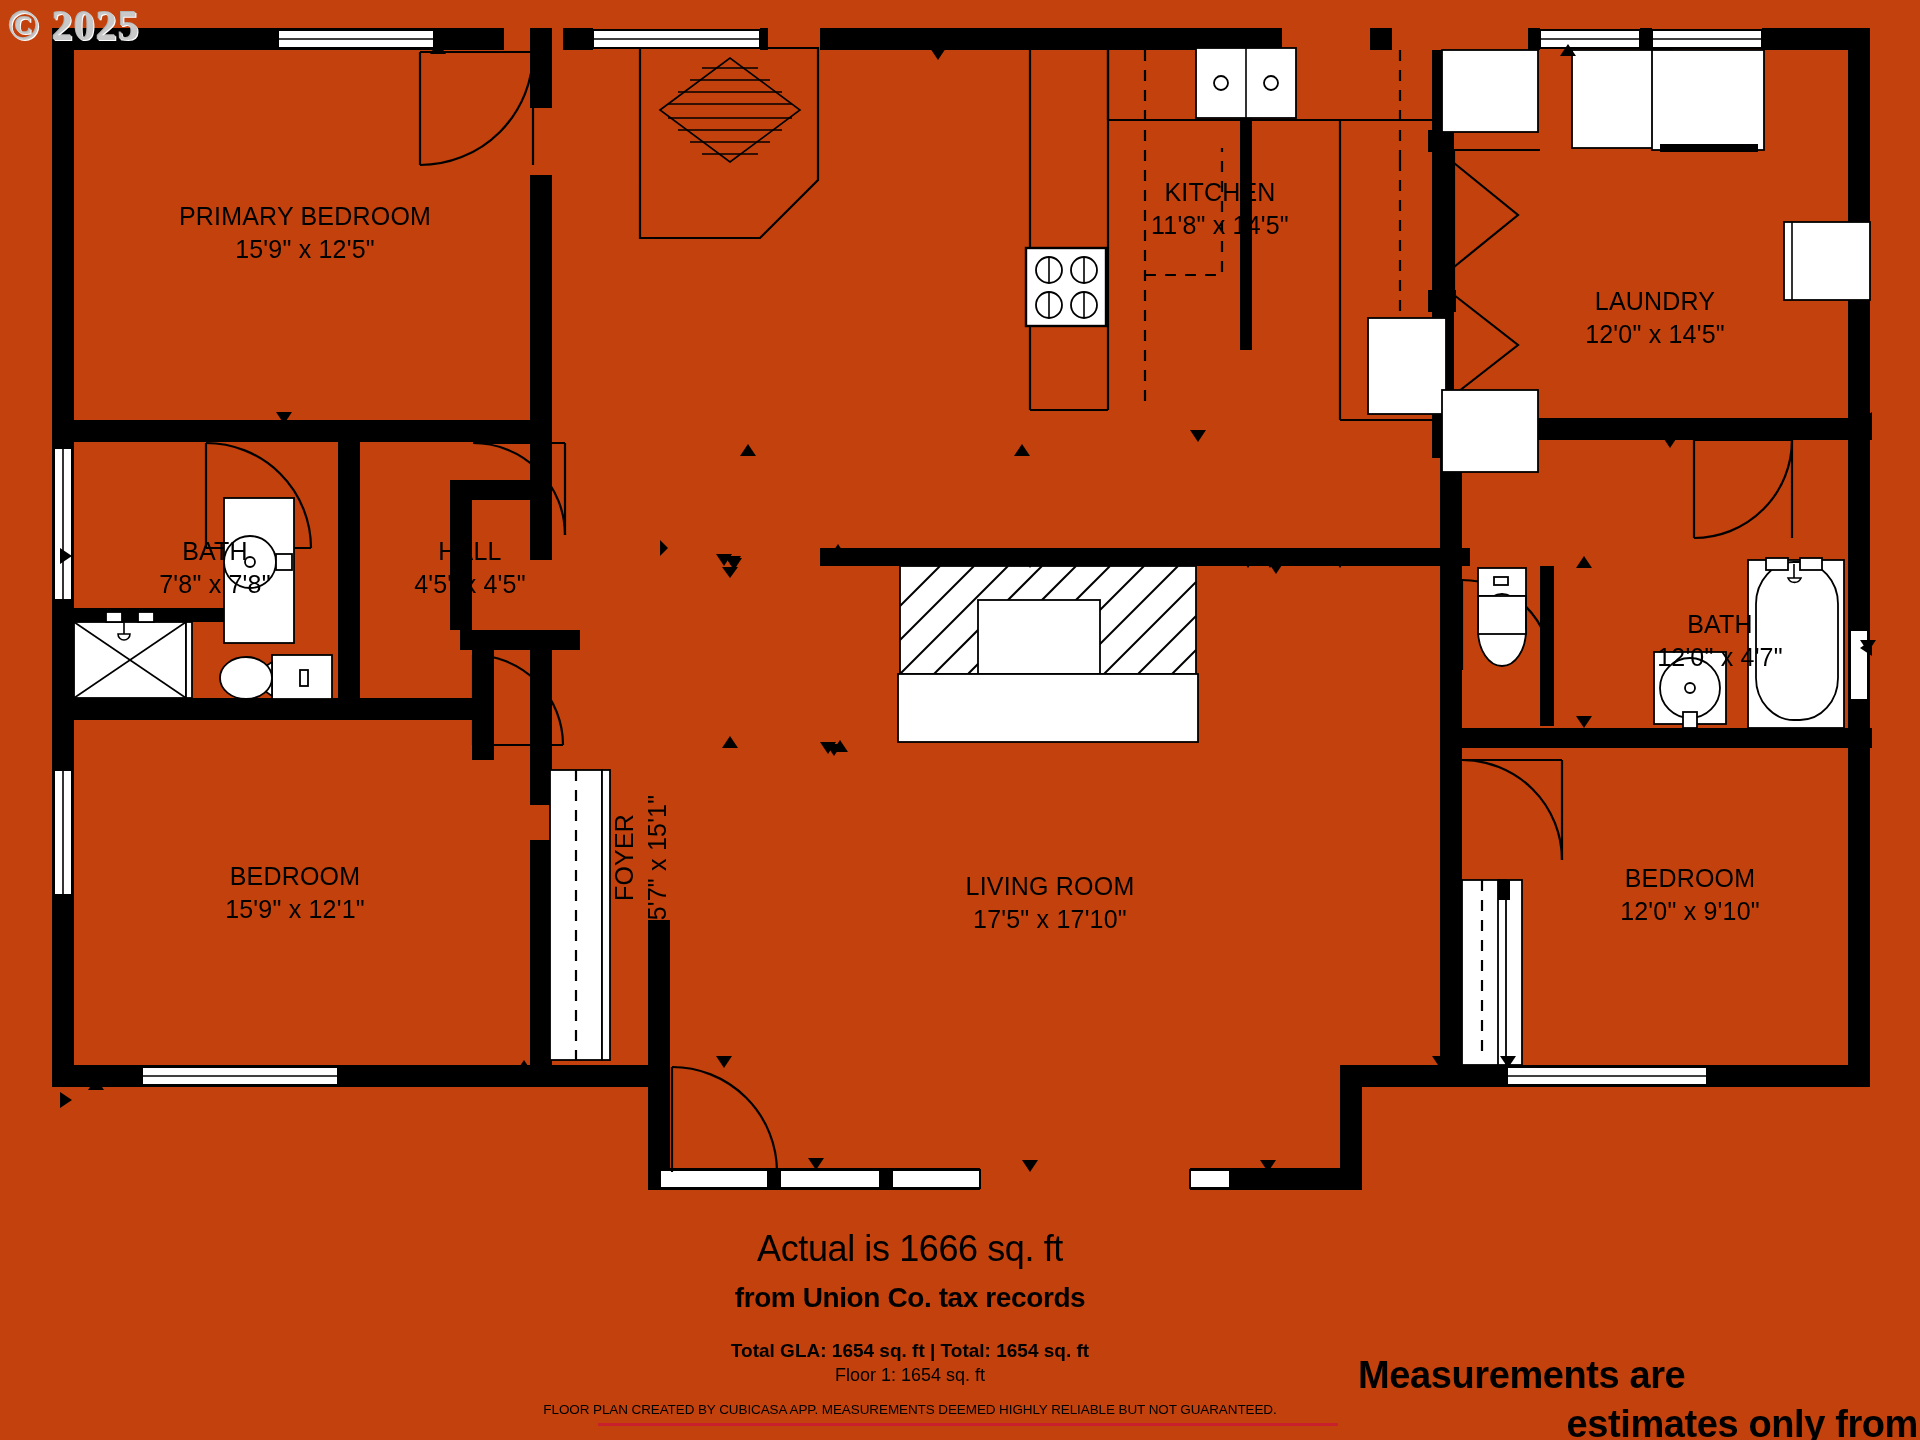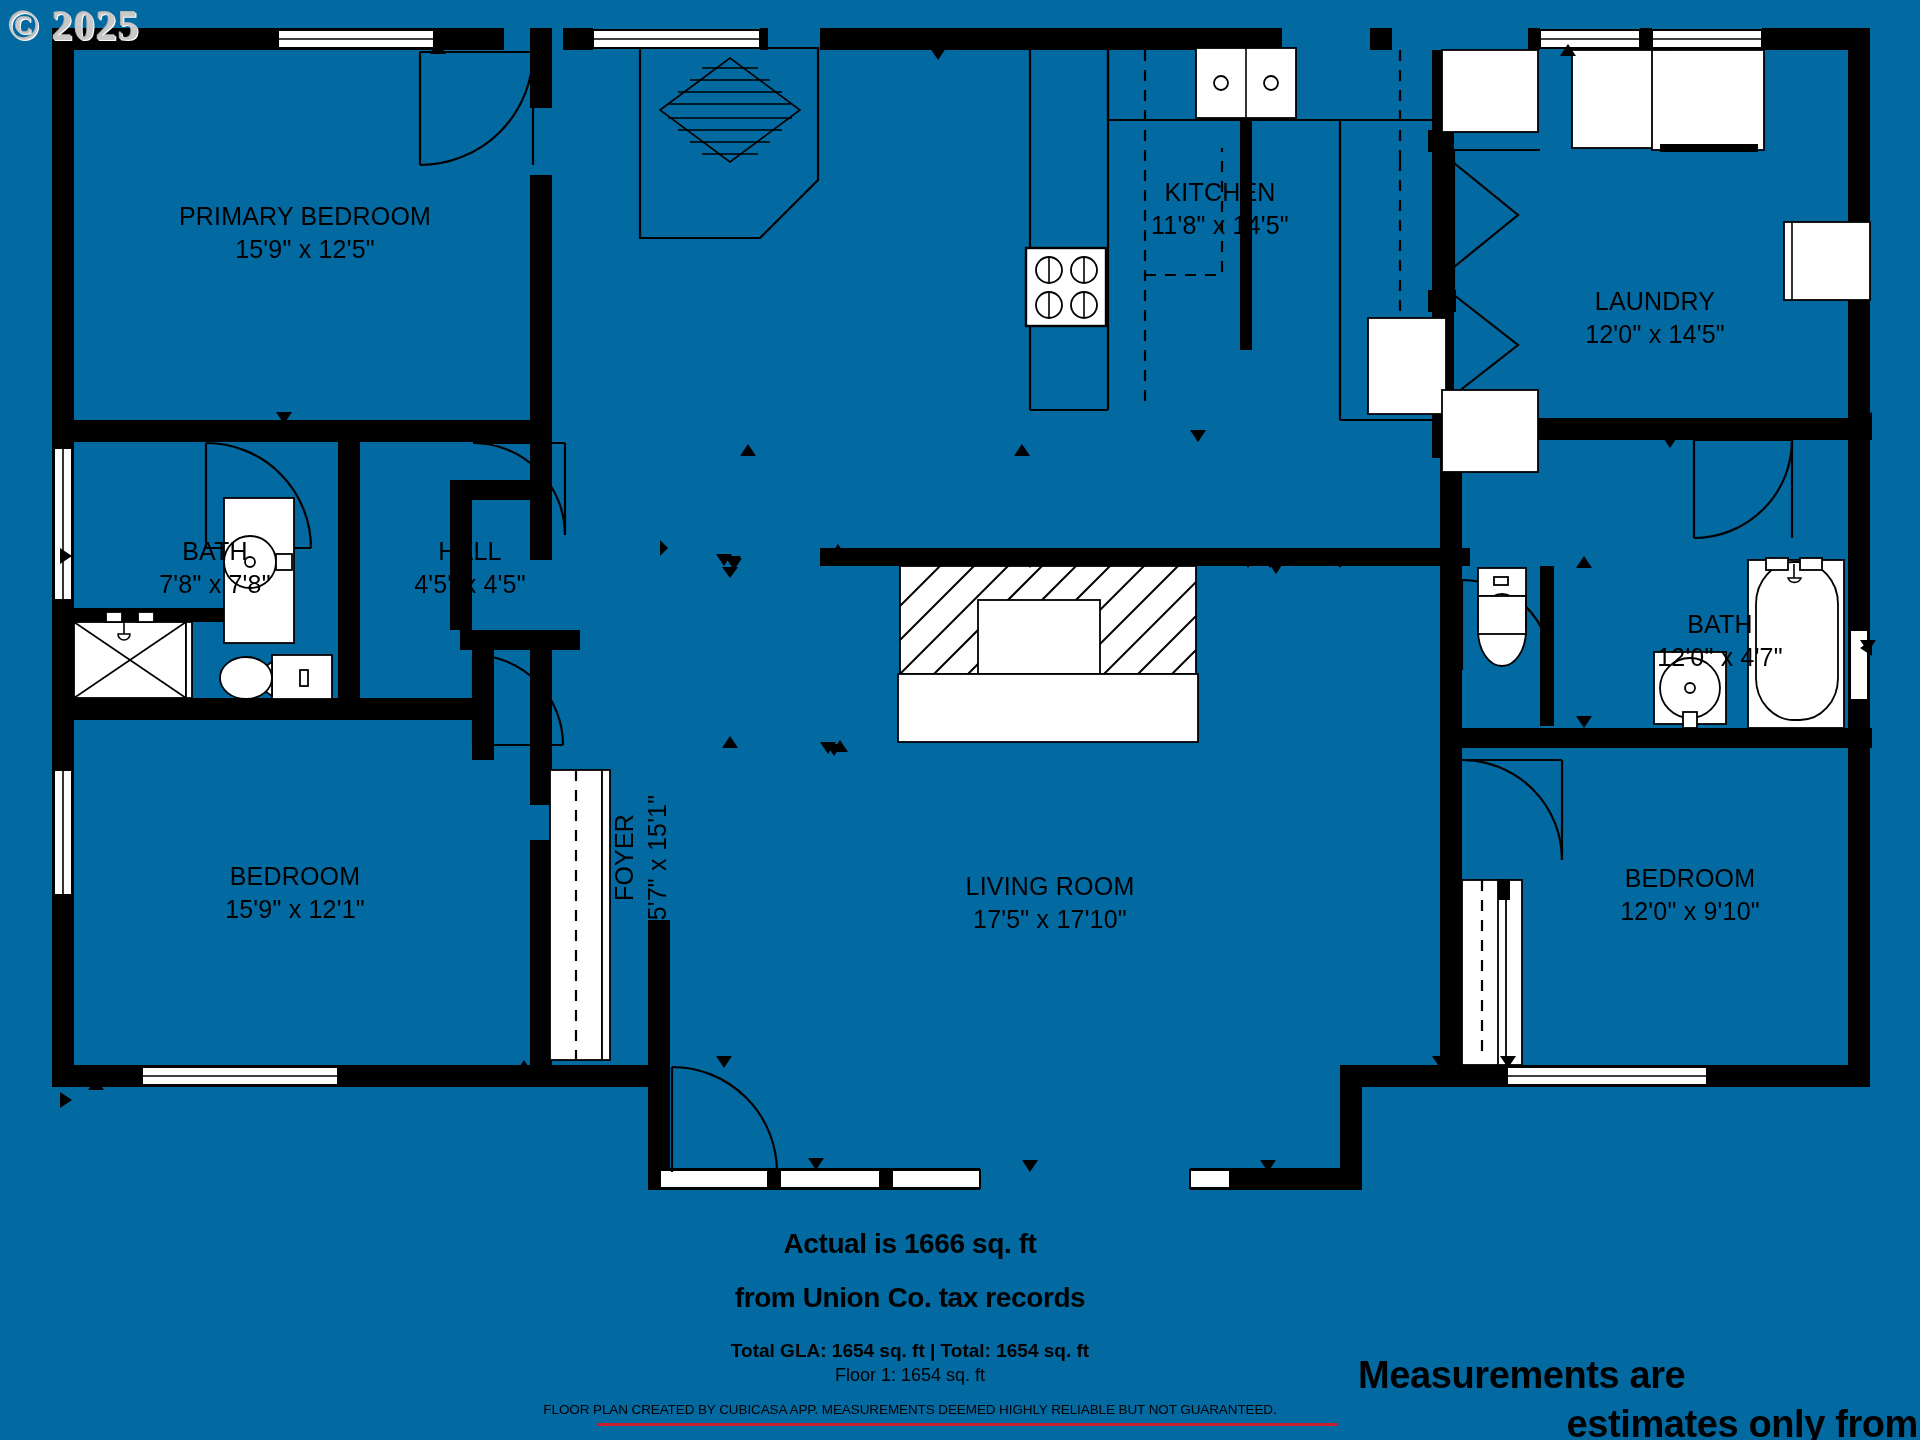--- a/index.html
+++ b/index.html
@@ -5,21 +5,21 @@
   * { box-sizing: border-box; margin: 0; padding: 0; }
   html, body {
     width: 1920px; height: 1440px;
     background: #ffffff;
     font-family: "Liberation Sans", sans-serif;
     overflow: hidden;
   }
   #plan {
     position: relative;
     width: 1920px; height: 1440px;
-    background: #0369a1;
+    background: #c2410c;
   }
   svg.fp { position: absolute; top: 0; left: 0; width: 1920px; height: 1440px; }
 
   .wall { fill: #000; }
   .thin { fill: none; stroke: #000; stroke-width: 2.2; }
   .thin1 { fill: none; stroke: #000; stroke-width: 1.6; }
   .fixture { fill: #fff; stroke: #000; stroke-width: 2.4; }
   .fixture-thin { fill: #fff; stroke: #000; stroke-width: 1.8; }
   .dash { fill: none; stroke: #000; stroke-width: 2.2; stroke-dasharray: 11 9; }
   .arc { fill: none; stroke: #000; stroke-width: 2.2; }
@@ -45,21 +45,21 @@
   }
 
   
   .bot {
     position: absolute;
     text-align: center;
     color: #000;
     font-family: "Liberation Sans", sans-serif;
     white-space: nowrap;
   }
-  .hand1 { font-size: 28px; font-weight: bold; letter-spacing: -0.4px; }
+  .hand1 { font-size: 36px; font-weight: normal; letter-spacing: -0.4px; }
   .hand2 { font-size: 28px; font-weight: bold; letter-spacing: -0.4px; }
   .gla   { font-size: 19px; font-weight: bold; }
   .floor1{ font-size: 18px; font-weight: 400; }
   .disc  { font-size: 13.5px; font-weight: 400; letter-spacing: -0.1px; }
   .note  { font-size: 38px; font-weight: bold; letter-spacing: -0.4px; text-align: left; margin-top: 18px;}
 
   .redline {
     position: absolute;
     background: #c8202c;
     height: 3px;

